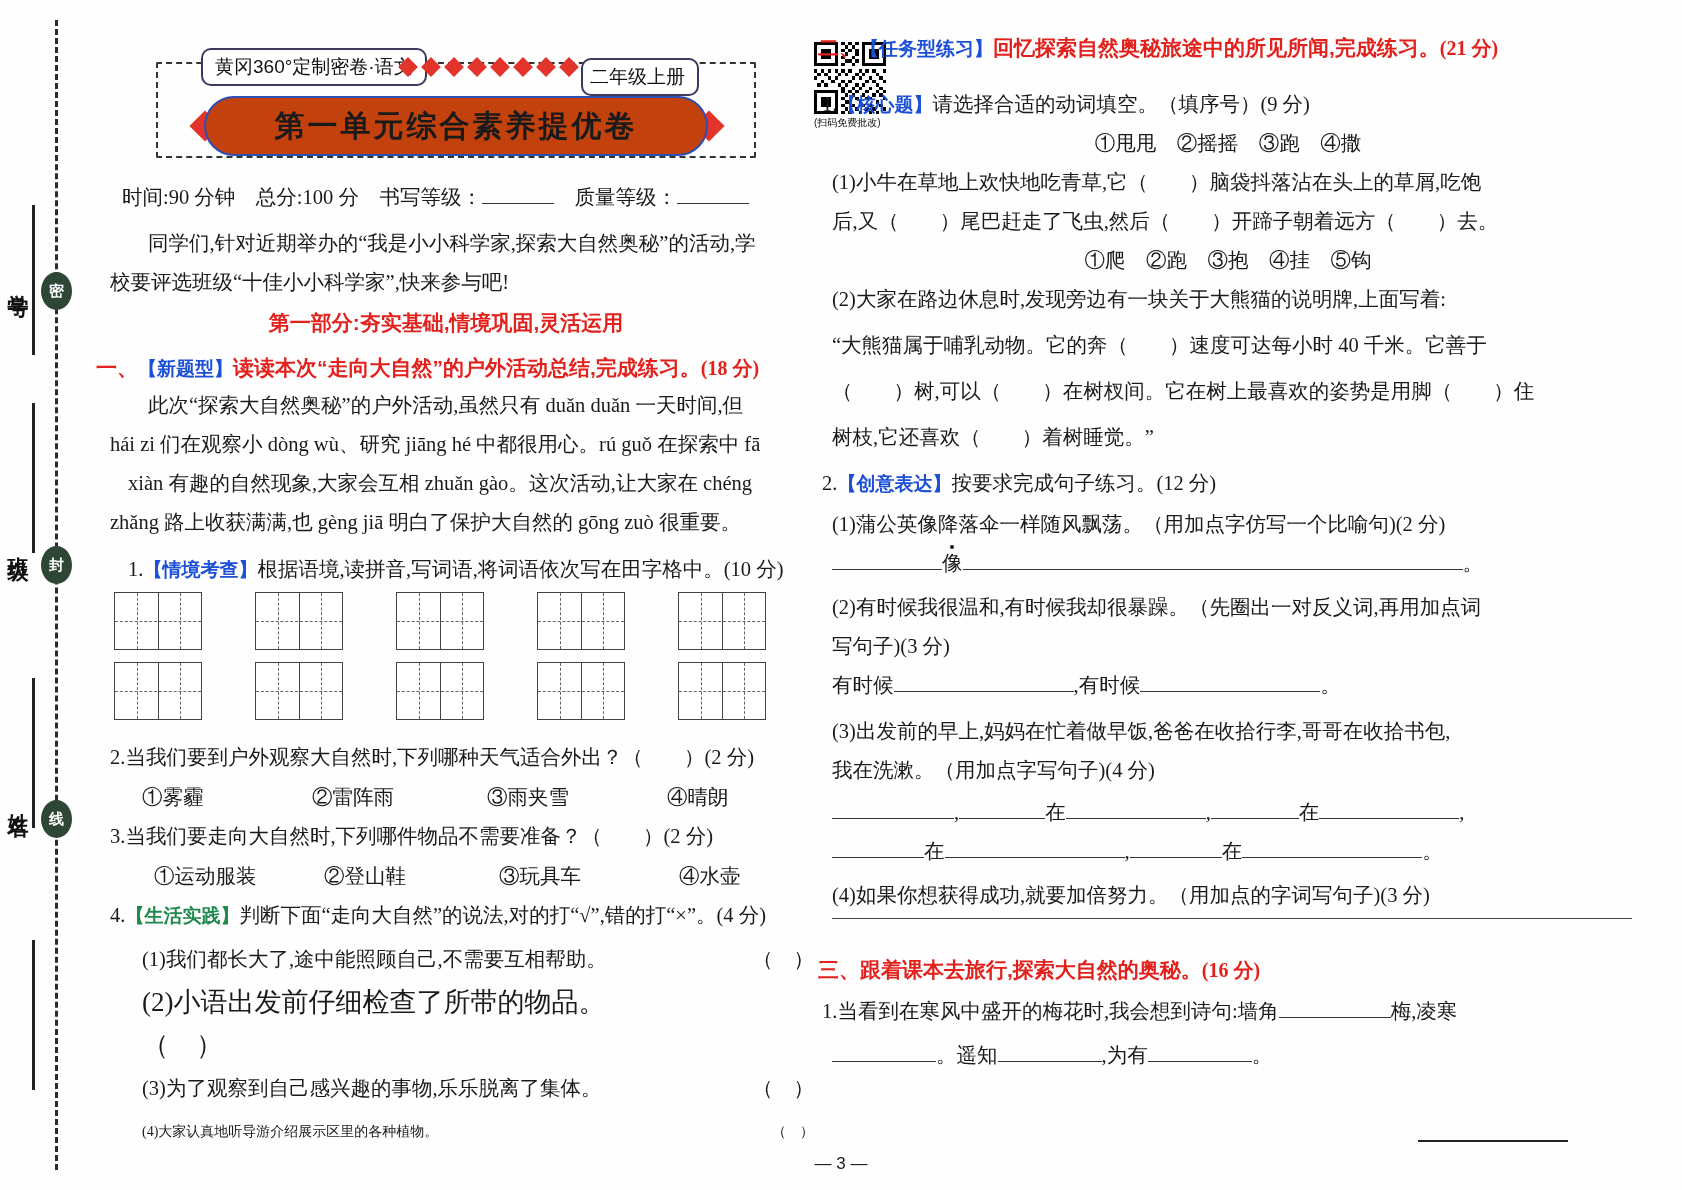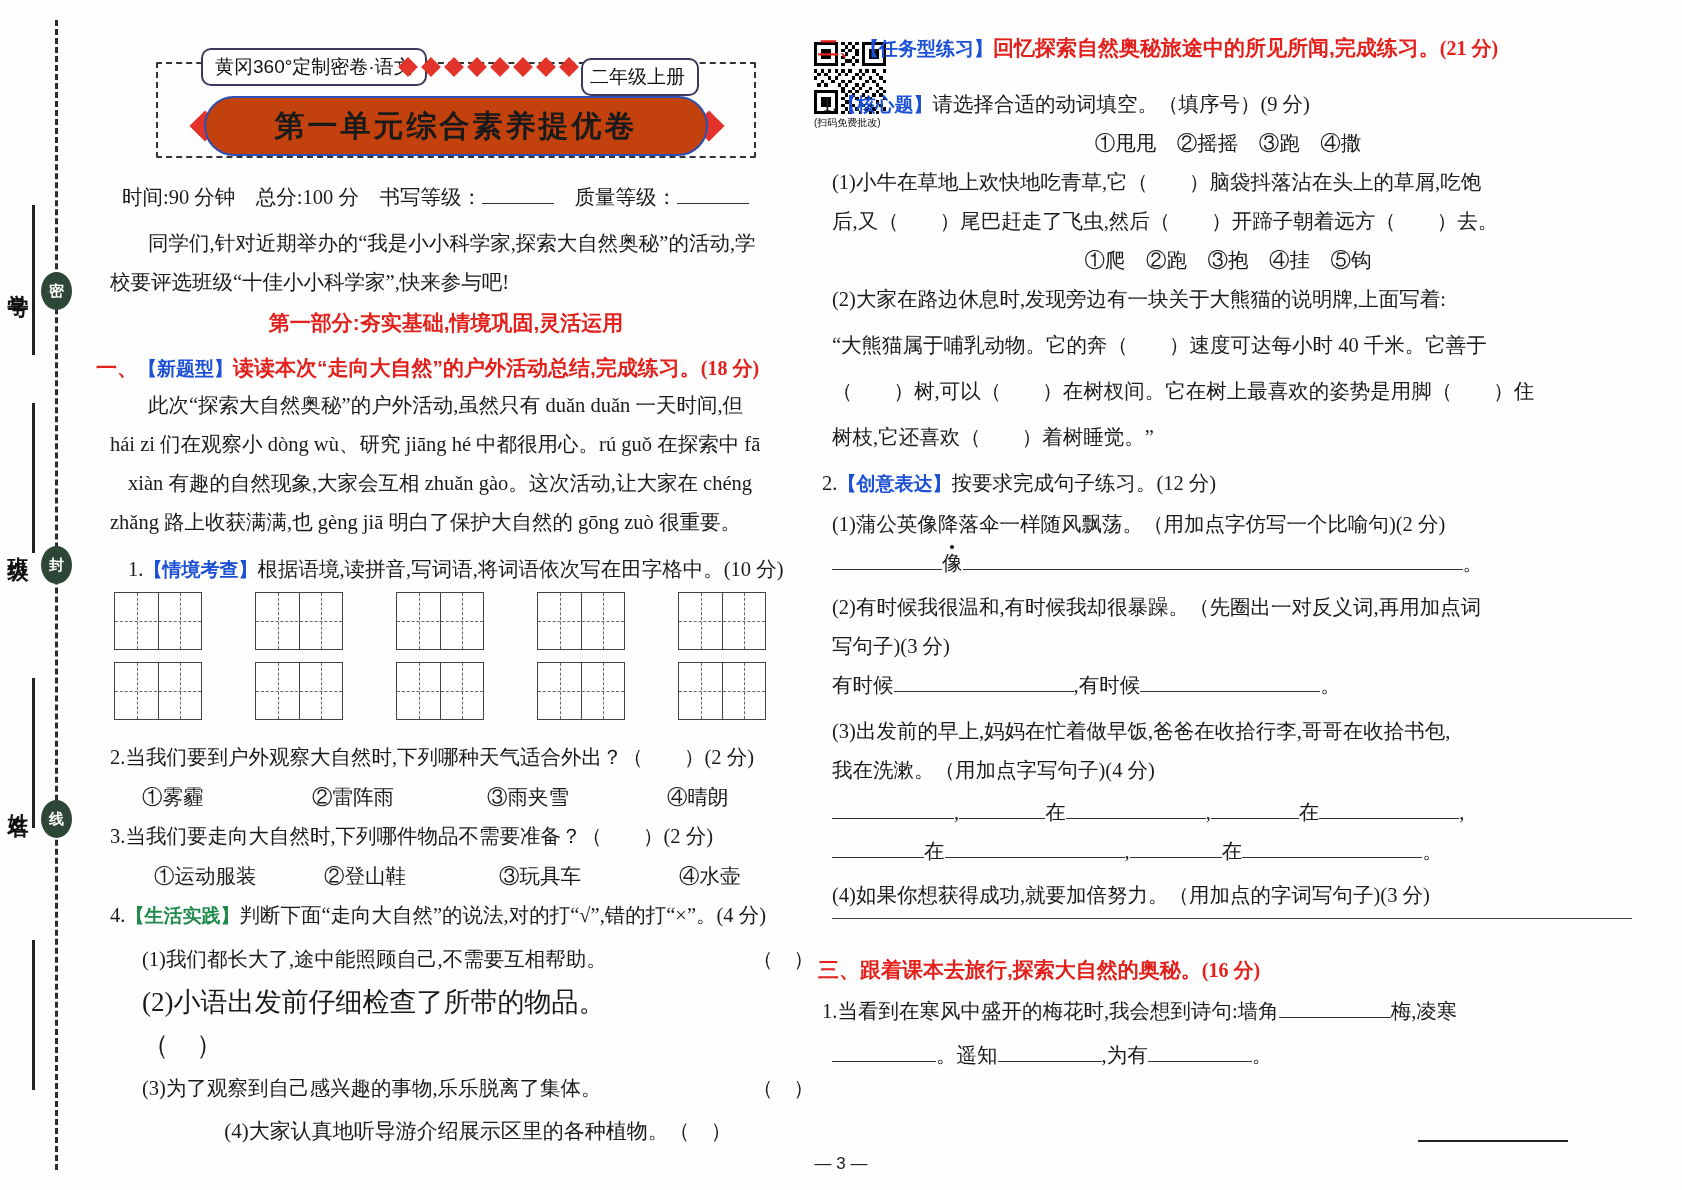--- a/index.html
+++ b/index.html
@@ -381,21 +381,21 @@
         <span><span>（</span>&nbsp;&nbsp;&nbsp;&nbsp;<span>）</span></span>
       </div>
       <div style="display:flex;justify-content:space-between;font-size:27px;line-height:43px;flex-direction:column;">
         <span>(2)小语出发前仔细检查了所带的物品。</span>
         <span><span>（</span>&nbsp;&nbsp;&nbsp;&nbsp;<span>）</span></span>
       </div>
       <div style="display:flex;justify-content:space-between;font-size:20.5px;line-height:43px;">
         <span>(3)为了观察到自己感兴趣的事物,乐乐脱离了集体。</span>
         <span><span>（</span>&nbsp;&nbsp;&nbsp;&nbsp;<span>）</span></span>
       </div>
-      <div style="display:flex;justify-content:center;font-size:21px;line-height:43px;">
+      <div style="display:flex;justify-content:space-between;font-size:14px;line-height:43px;">
         <span>(4)大家认真地听导游介绍展示区里的各种植物。</span>
         <span><span>（</span>&nbsp;&nbsp;&nbsp;&nbsp;<span>）</span></span>
       </div>
     </div>
   </div>
 
   <div class="colR">
 
     <div style="position:absolute;left:0px;top:28px;white-space:nowrap;line-height:39px;">
       <span class="red" style="font-size:21px;">二、</span><span class="blue">【任务型练习】</span><span class="red" style="font-size:21px;font-family:'Liberation Sans',sans-serif;">回忆探索自然奥秘旅途中的所见所闻,完成练习。</span><span class="red" style="font-size:20px;">(21 分)</span>

